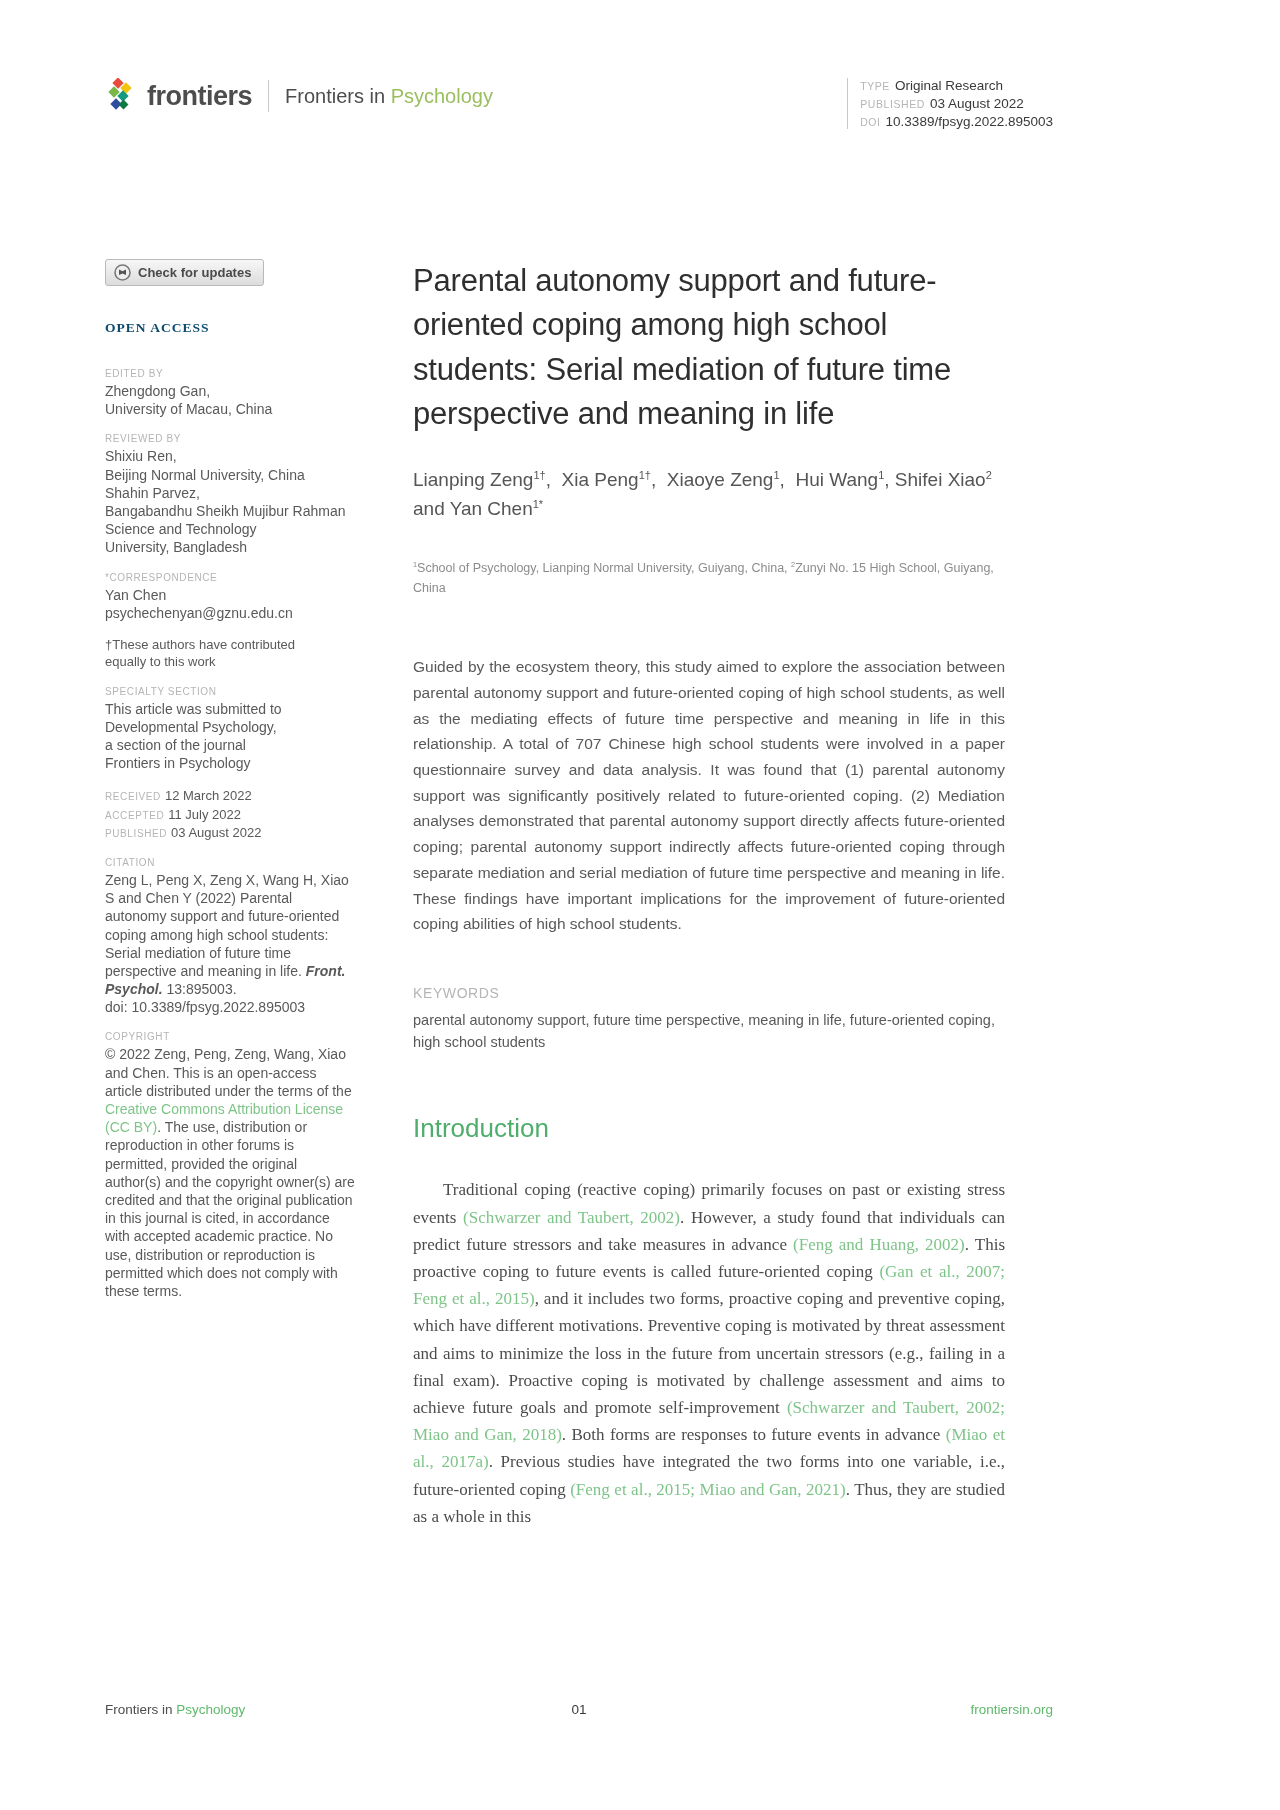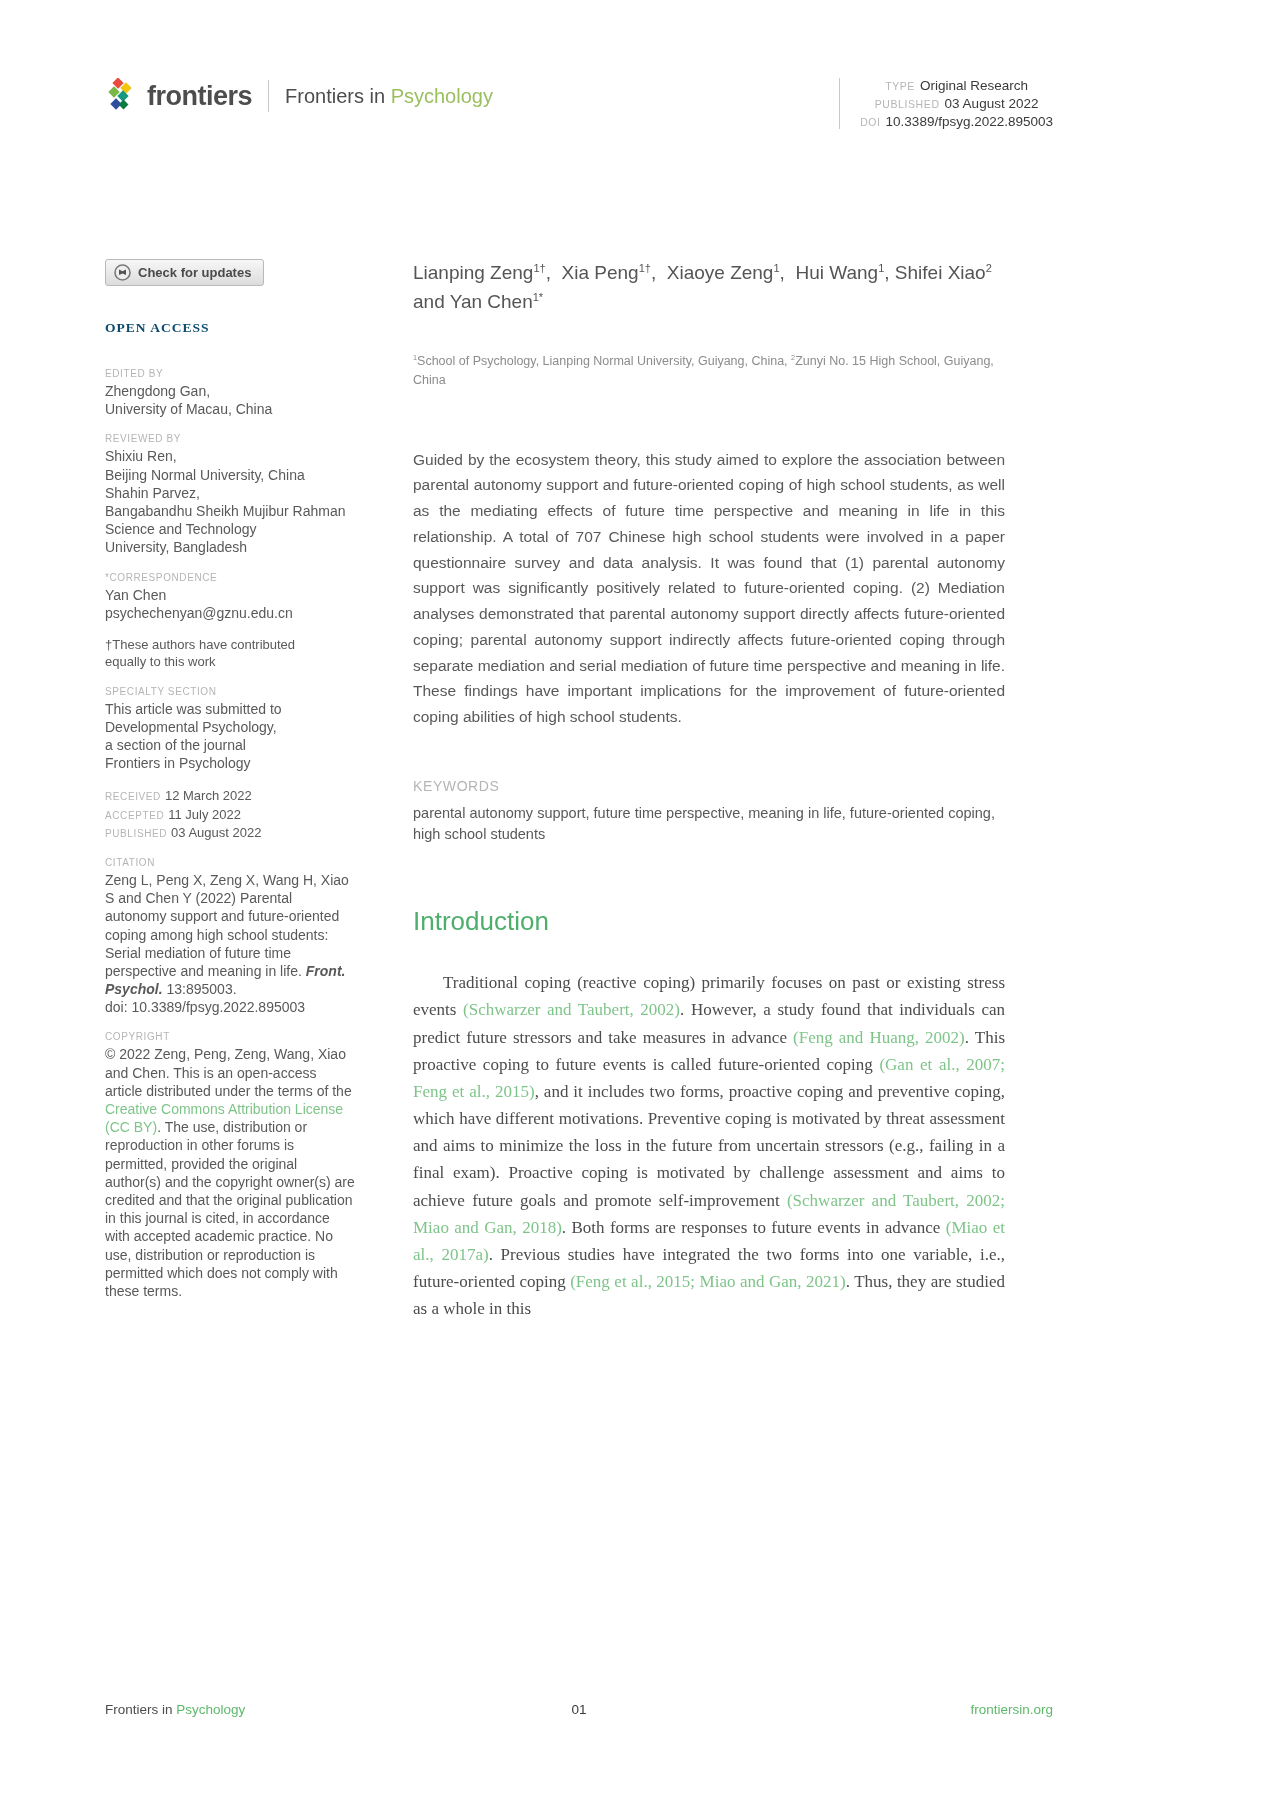--- a/index.html
+++ b/index.html
@@ -8,22 +8,22 @@
 
   
   .header{display:flex;justify-content:space-between;align-items:flex-start;
           padding:78px 95px 0 105px;}
   .logo-block{display:flex;align-items:center;}
   .logo-icon{width:32px;height:36px;margin-right:10px;}
   .logo-word{font-size:27px;font-weight:bold;color:#4d4d4d;letter-spacing:-0.5px;}
   .logo-divider{width:1px;height:32px;background:#c9c9c9;margin:0 16px;}
   .journal-line{font-size:20px;color:#4d4d4d;}
   .journal-line .green{color:#9abf5f;}
-  .meta-block{border-left:1px solid #c9c9c9;padding-left:20px;display:flex;
-              flex-direction:column;gap:3px;align-items:center;}
+  .meta-block{border-left:1px solid #c9c9c9;padding-left:12px;display:flex;
+              flex-direction:column;gap:3px;}
   .meta-row{font-size:13.5px;color:#3a3a3a;white-space:nowrap;}
   .meta-row .meta-label{font-size:10.5px;color:#b5b5b5;letter-spacing:0.6px;margin-right:5px;}
 
   
   .content{display:flex;padding:130px 95px 0 105px;align-items:flex-start;}
   .sidebar{width:250px;flex-shrink:0;}
   .main{width:592px;margin-left:58px;}
 
   
   .check-btn{display:inline-flex;align-items:center;gap:7px;
@@ -149,20 +149,21 @@
       </div>
 
       <div class="side-sec">
         <div class="side-label">COPYRIGHT</div>
         <div class="side-text"><span>© 2022 Zeng, Peng, Zeng, Wang, Xiao and Chen. This is an open-access article distributed under the terms of the </span><span class="seg-link">Creative Commons Attribution License (CC BY)</span><span>. The use, distribution or reproduction in other forums is permitted, provided the original author(s) and the copyright owner(s) are credited and that the original publication in this journal is cited, in accordance with accepted academic practice. No use, distribution or reproduction is permitted which does not comply with these terms.</span></div>
       </div>
 
     </div>
 
     <div class="main">
+      <h1 class="title">Parental autonomy support and future-oriented coping among high school students: Serial mediation of future time perspective and meaning in life</h1>
       <div class="authors"><span>Lianping Zeng</span><sup class="seg-sup">1†</sup><span>,&nbsp; Xia Peng</span><sup class="seg-sup">1†</sup><span>,&nbsp; Xiaoye Zeng</span><sup class="seg-sup">1</sup><span>,&nbsp; Hui Wang</span><sup class="seg-sup">1</sup><span>, Shifei Xiao</span><sup class="seg-sup">2</sup><span> and Yan Chen</span><sup class="seg-sup">1*</sup></div>
       <div class="affiliations"><sup class="seg-sup">1</sup><span>School of Psychology, Lianping Normal University, Guiyang, China, </span><sup class="seg-sup">2</sup><span>Zunyi No. 15 High School, Guiyang, China</span></div>
       <p class="abstract">Guided by the ecosystem theory, this study aimed to explore the association between parental autonomy support and future-oriented coping of high school students, as well as the mediating effects of future time perspective and meaning in life in this relationship. A total of 707 Chinese high school students were involved in a paper questionnaire survey and data analysis. It was found that (1) parental autonomy support was significantly positively related to future-oriented coping. (2) Mediation analyses demonstrated that parental autonomy support directly affects future-oriented coping; parental autonomy support indirectly affects future-oriented coping through separate mediation and serial mediation of future time perspective and meaning in life. These findings have important implications for the improvement of future-oriented coping abilities of high school students.</p>
       <div class="kw-label">KEYWORDS</div>
       <div class="keywords">parental autonomy support, future time perspective, meaning in life, future-oriented coping, high school students</div>
       <h2 class="section-heading">Introduction</h2>
       <p class="intro"><span>Traditional coping (reactive coping) primarily focuses on past or existing stress events </span><span class="seg-link">(Schwarzer and Taubert, 2002)</span><span>. However, a study found that individuals can predict future stressors and take measures in advance </span><span class="seg-link">(Feng and Huang, 2002)</span><span>. This proactive coping to future events is called future-oriented coping </span><span class="seg-link">(Gan et al., 2007; Feng et al., 2015)</span><span>, and it includes two forms, proactive coping and preventive coping, which have different motivations. Preventive coping is motivated by threat assessment and aims to minimize the loss in the future from uncertain stressors (e.g., failing in a final exam). Proactive coping is motivated by challenge assessment and aims to achieve future goals and promote self-improvement </span><span class="seg-link">(Schwarzer and Taubert, 2002; Miao and Gan, 2018)</span><span>. Both forms are responses to future events in advance </span><span class="seg-link">(Miao et al., 2017a)</span><span>. Previous studies have integrated the two forms into one variable, i.e., future-oriented coping </span><span class="seg-link">(Feng et al., 2015; Miao and Gan, 2021)</span><span>. Thus, they are studied as a whole in this</span></p>
     </div>
 
   </div>

